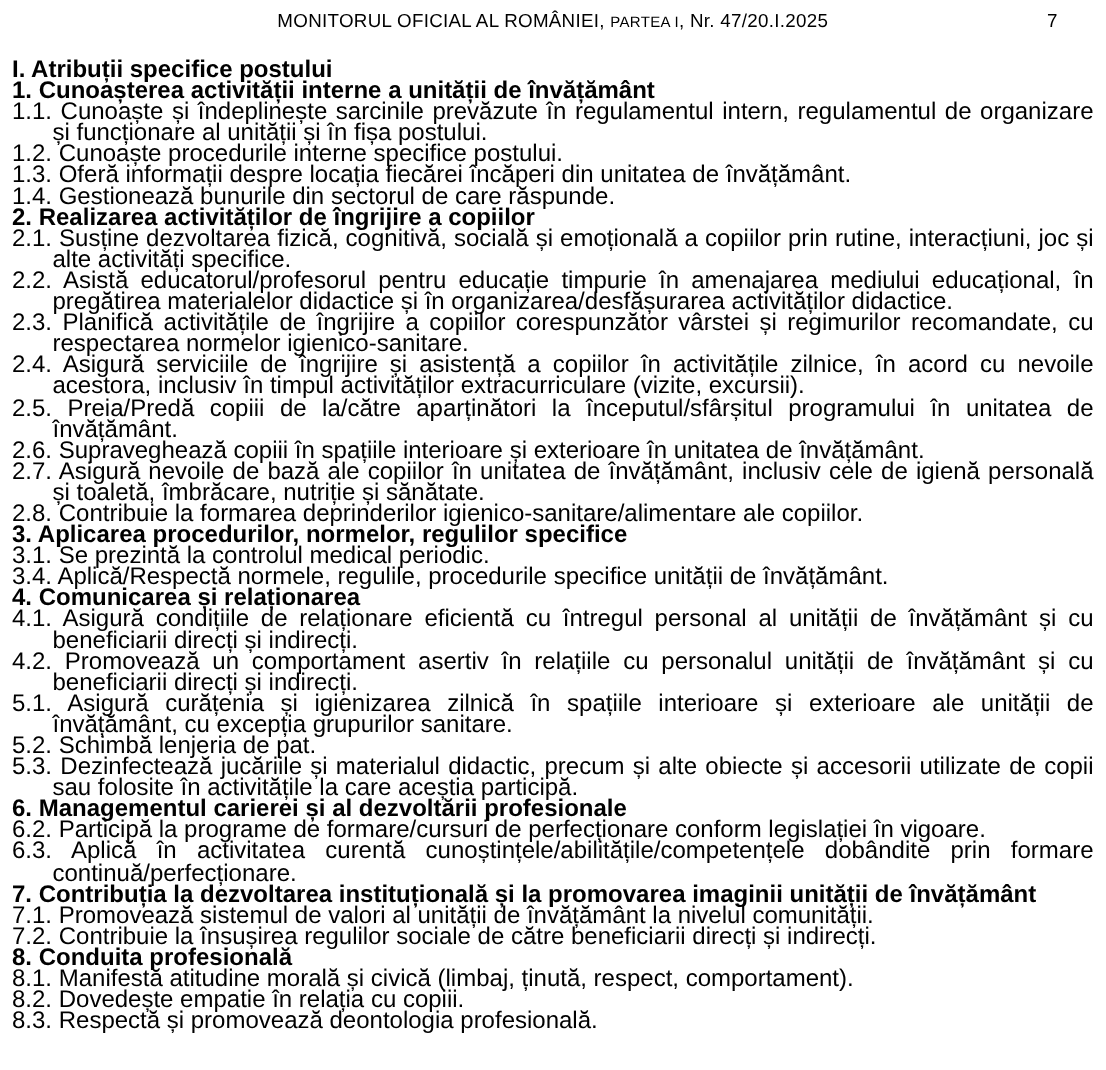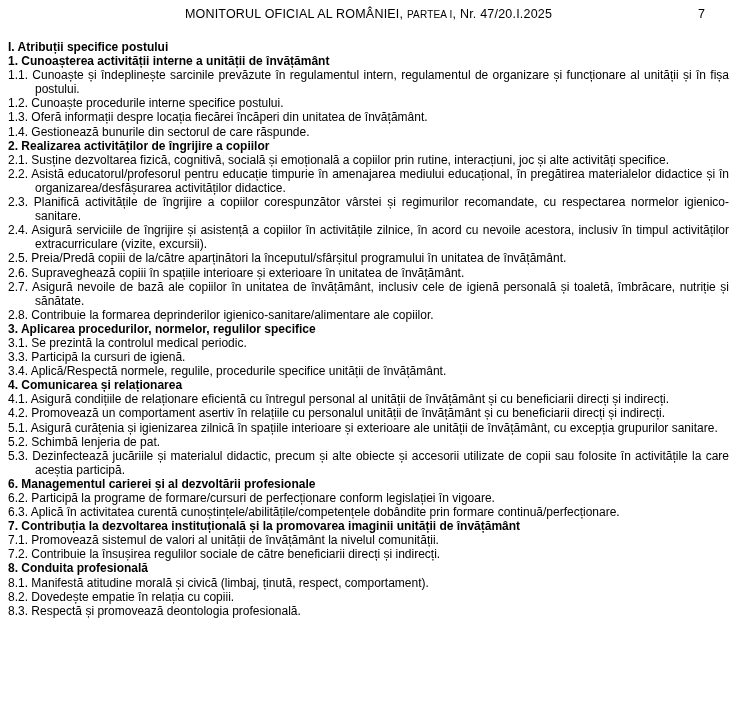--- a/index.html
+++ b/index.html
@@ -22,21 +22,21 @@
   }
   .mo-title { font-size: 12.5px; letter-spacing: 0.2px; white-space: nowrap; }
   .mo-title .part { font-size: 10px; text-align: center; }
   .page-num {
     position: absolute;
     top: 0;
     right: 24px;
     font-size: 12.5px;
   }
 
-  .content { font-size: 12px; line-height: 14.1px; }
+  .content { font-size: 16px; line-height: 14.1px; }
   .content p { margin: 0; }
   .doc-title { font-weight: bold; }
   .section-heading { font-weight: bold; }
   .item {
     padding-left: 27px;
     text-indent: -27px;
     text-align: justify;
   }
 </style>
 </head>
@@ -64,21 +64,20 @@
       <p class="item">2.1. Susține dezvoltarea fizică, cognitivă, socială și emoțională a copiilor prin rutine, interacțiuni, joc și alte activități specifice.</p>
       <p class="item">2.2. Asistă educatorul/profesorul pentru educație timpurie în amenajarea mediului educațional, în pregătirea materialelor didactice și în organizarea/desfășurarea activităților didactice.</p>
       <p class="item">2.3. Planifică activitățile de îngrijire a copiilor corespunzător vârstei și regimurilor recomandate, cu respectarea normelor igienico-sanitare.</p>
       <p class="item">2.4. Asigură serviciile de îngrijire și asistență a copiilor în activitățile zilnice, în acord cu nevoile acestora, inclusiv în timpul activităților extracurriculare (vizite, excursii).</p>
       <p class="item">2.5. Preia/Predă copiii de la/către aparținători la începutul/sfârșitul programului în unitatea de învățământ.</p>
       <p class="item">2.6. Supraveghează copiii în spațiile interioare și exterioare în unitatea de învățământ.</p>
       <p class="item">2.7. Asigură nevoile de bază ale copiilor în unitatea de învățământ, inclusiv cele de igienă personală și toaletă, îmbrăcare, nutriție și sănătate.</p>
       <p class="item">2.8. Contribuie la formarea deprinderilor igienico-sanitare/alimentare ale copiilor.</p>
       <p class="section-heading">3. Aplicarea procedurilor, normelor, regulilor specifice</p>
       <p class="item">3.1. Se prezintă la controlul medical periodic.</p>
-      <p class="item">3.3. Participă la cursuri de igienă.</p>
       <p class="item">3.4. Aplică/Respectă normele, regulile, procedurile specifice unității de învățământ.</p>
       <p class="section-heading">4. Comunicarea și relaționarea</p>
       <p class="item">4.1. Asigură condițiile de relaționare eficientă cu întregul personal al unității de învățământ și cu beneficiarii direcți și indirecți.</p>
       <p class="item">4.2. Promovează un comportament asertiv în relațiile cu personalul unității de învățământ și cu beneficiarii direcți și indirecți.</p>
       <p class="item">5.1. Asigură curățenia și igienizarea zilnică în spațiile interioare și exterioare ale unității de învățământ, cu excepția grupurilor sanitare.</p>
       <p class="item">5.2. Schimbă lenjeria de pat.</p>
       <p class="item">5.3. Dezinfectează jucăriile și materialul didactic, precum și alte obiecte și accesorii utilizate de copii sau folosite în activitățile la care aceștia participă.</p>
       <p class="section-heading">6. Managementul carierei și al dezvoltării profesionale</p>
       <p class="item">6.2. Participă la programe de formare/cursuri de perfecționare conform legislației în vigoare.</p>
       <p class="item">6.3. Aplică în activitatea curentă cunoștințele/abilitățile/competențele dobândite prin formare continuă/perfecționare.</p>

